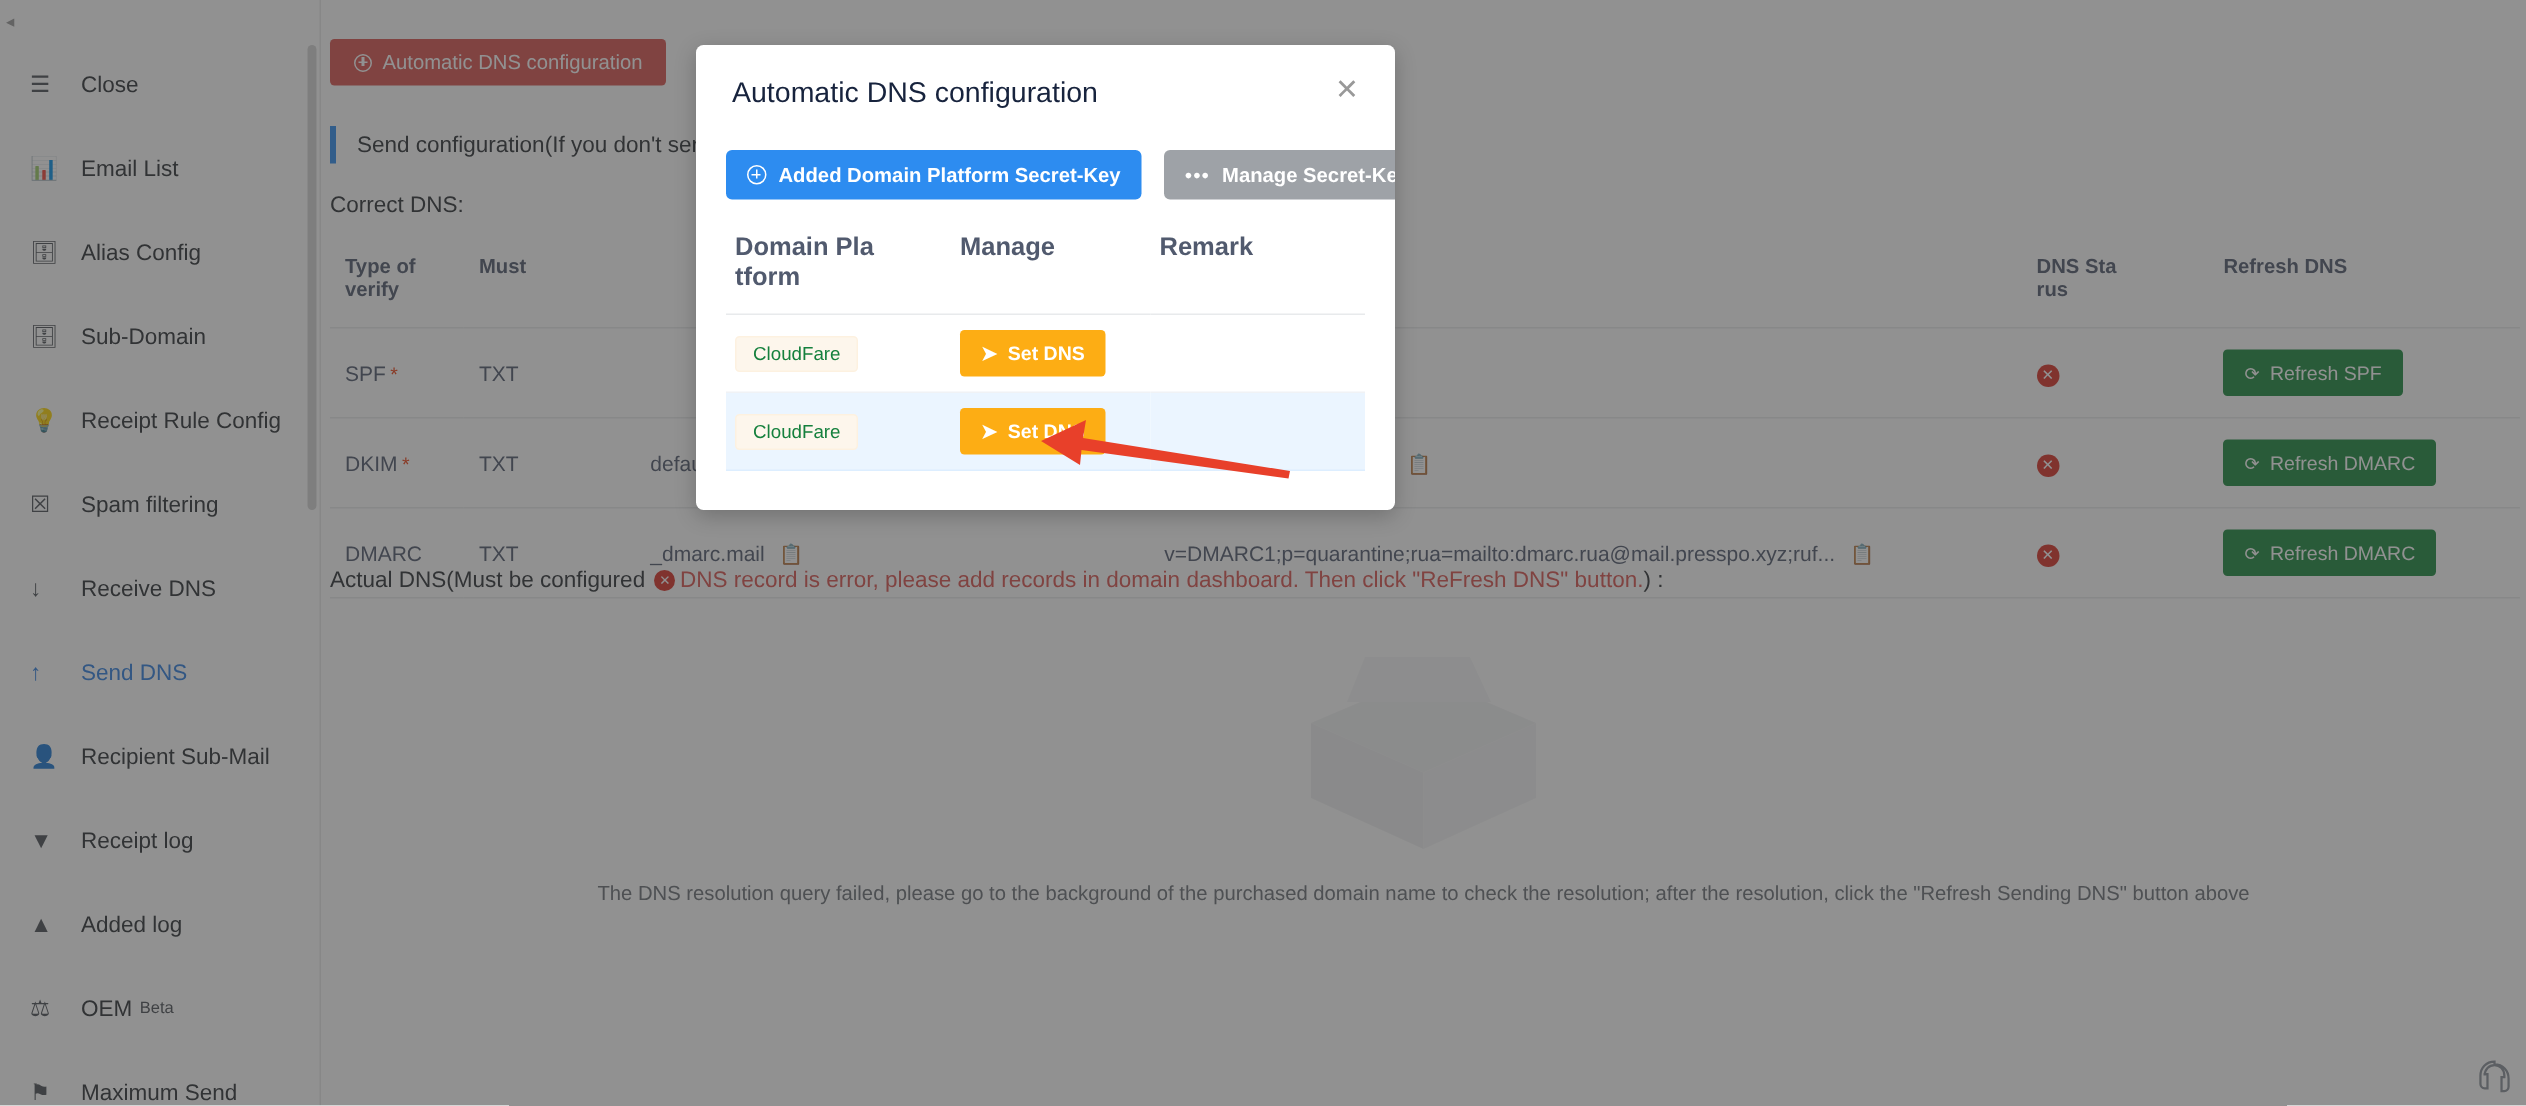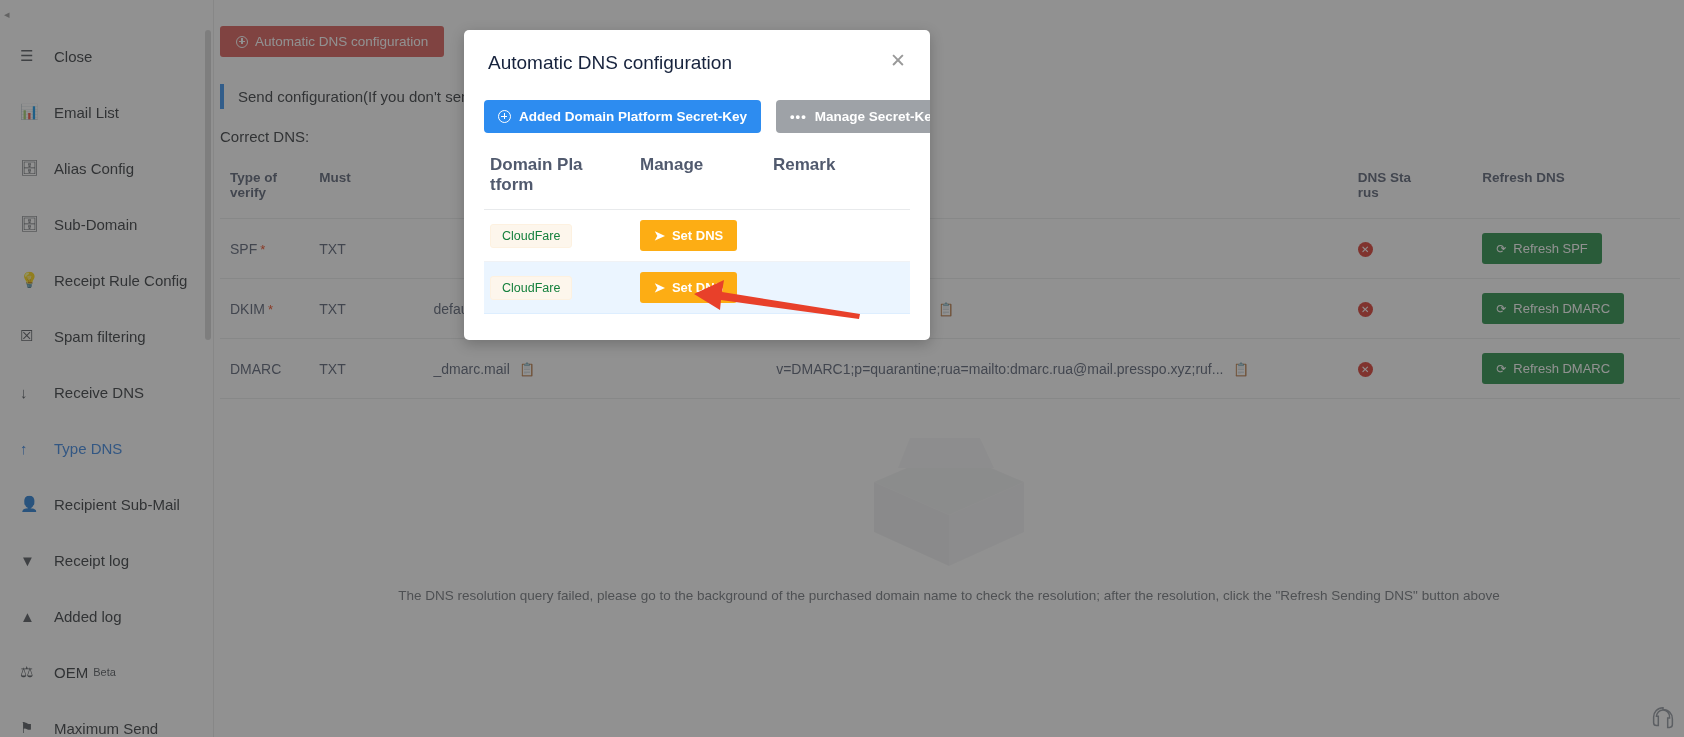--- a/index.html
+++ b/index.html
@@ -308,21 +308,21 @@
     <div class="side-item">
       <span class="s-ico">☒</span>
       <span>Spam filtering</span>
     </div>
     <div class="side-item">
       <span class="s-ico">↓</span>
       <span>Receive DNS</span>
     </div>
     <div class="side-item active">
       <span class="s-ico">↑</span>
-      <span>Type DNS</span>
+      <span>Send DNS</span>
     </div>
     <div class="side-item">
       <span class="s-ico">👤</span>
       <span>Recipient Sub-Mail</span>
     </div>
     <div class="side-item">
       <span class="s-ico">▼</span>
       <span>Receipt log</span>
     </div>
     <div class="side-item">
@@ -431,20 +431,23 @@
           <td>
             <button class="refresh-btn">
               <span class="rf-ico">⟳</span>
               <span>Refresh DMARC</span>
             </button>
           </td>
         </tr>
       </tbody>
     </table>
 
+    <div id="actual-dns-line">
+      <span>Actual DNS(Must be configured </span><span class="err-badge">✕</span><span class="err-text">DNS record is error, please add records in domain dashboard. Then click "ReFresh DNS" button.</span><span>) :</span>
+    </div>
 
     <div id="empty-state">
       <svg id="empty-box" width="190" height="160" viewBox="0 0 190 160">
         <path d="M20 62 L95 30 L170 62 L95 95 Z" fill="#8a8f99"></path>
         <path d="M20 62 L20 112 L95 146 L95 95 Z" fill="#71767f"></path>
         <path d="M170 62 L170 112 L95 146 L95 95 Z" fill="#9aa0aa"></path>
         <path d="M56 18 L126 18 L140 48 L44 48 Z" fill="#b0b5bd"></path>
       </svg>
       <div id="empty-text">The DNS resolution query failed, please go to the background of the purchased domain name to check the resolution; after the resolution, click the "Refresh Sending DNS" button above</div>
     </div>

